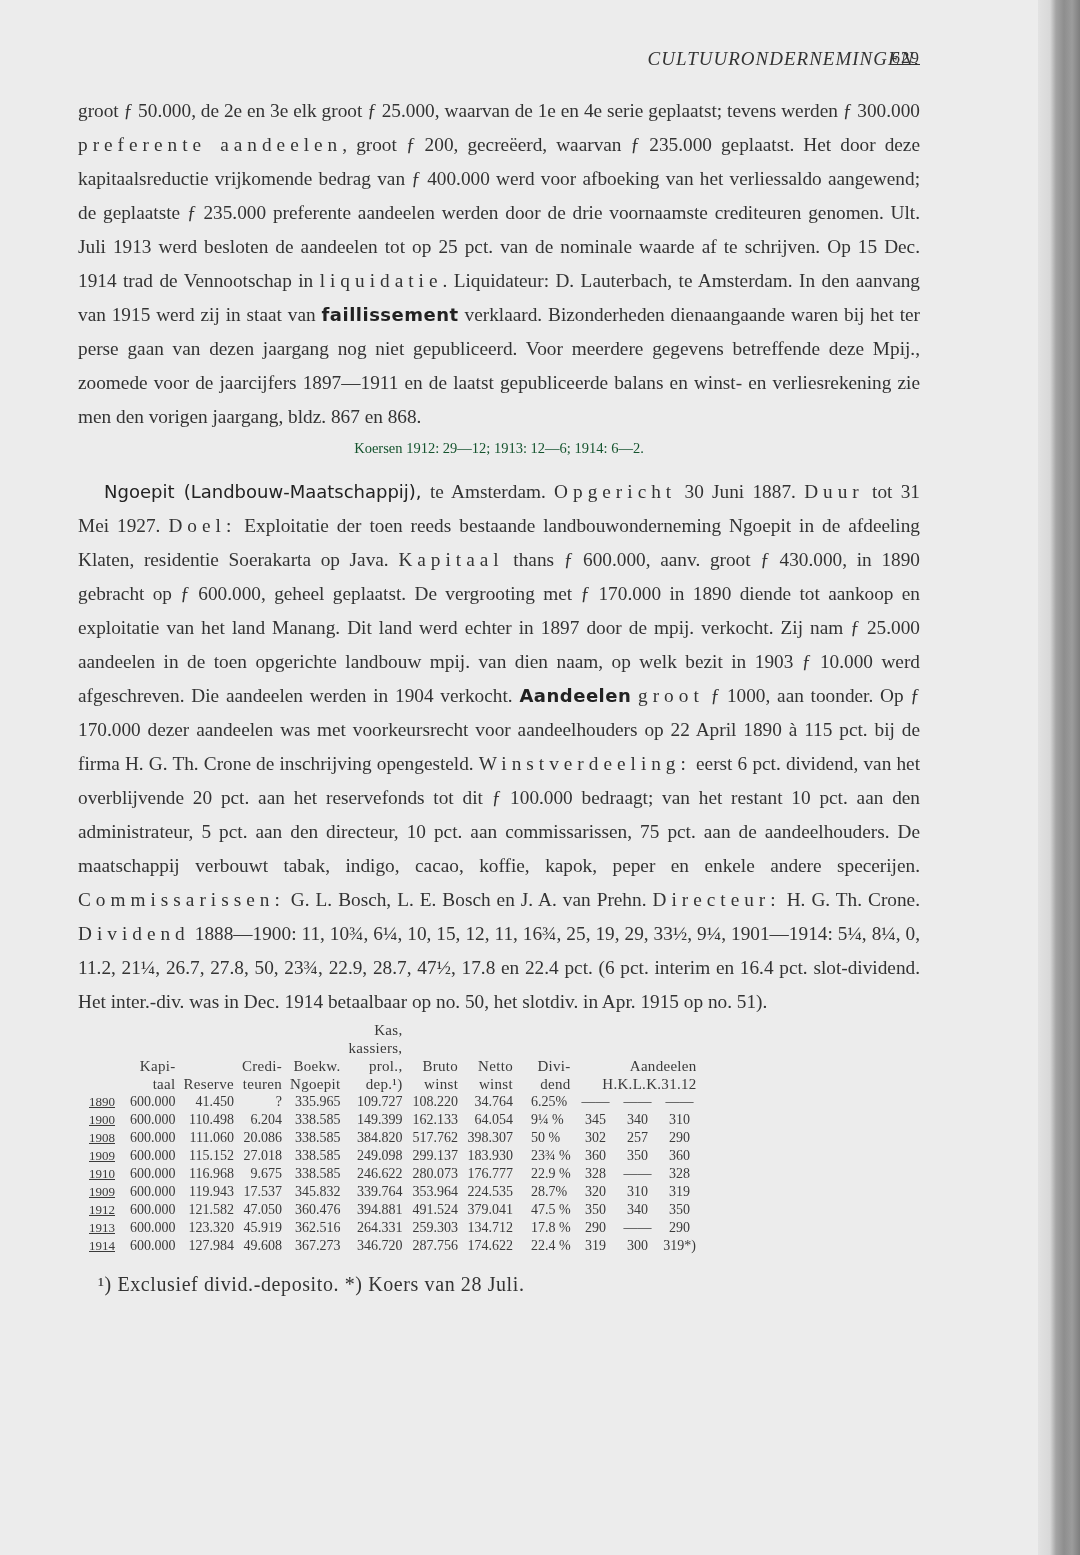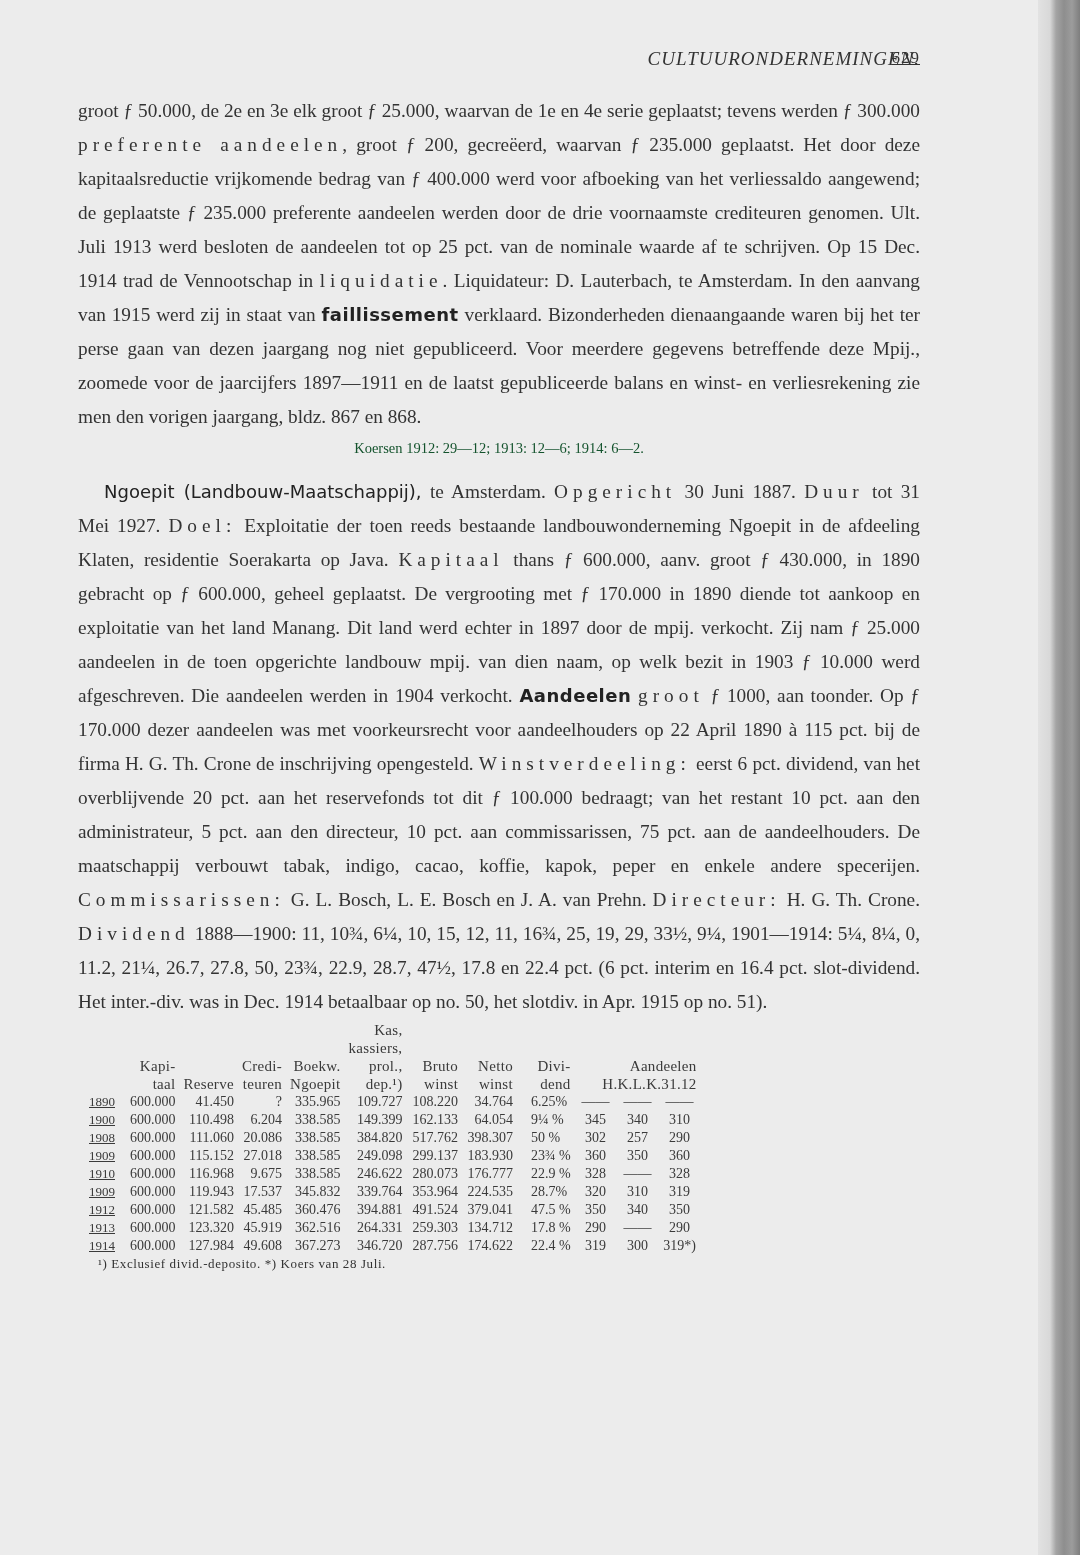--- a/index.html
+++ b/index.html
@@ -40,21 +40,21 @@
   table.fin {
     margin-top: 2px; border-collapse: collapse; font-size: 14px; color: #3a3a3a;
     font-family: "Liberation Serif", "DejaVu Serif", serif;
   }
   table.fin td, table.fin th { padding: 0 4px; line-height: 18px; white-space: nowrap; font-weight: normal; }
   table.fin th { text-align: right; vertical-align: bottom; font-size: 15px; line-height: 18px; letter-spacing: 0.3px; }
   table.fin td.yr { text-align: center; font-size: 13px; width: 40px; text-decoration: underline; }
   table.fin td.num { text-align: right; }
   table.fin td.div { text-align: left; padding-left: 14px; }
   table.fin td.ak { text-align: center; width: 34px; }
-  .footnote { font-size: 13px; margin-top: 1px; padding-left: 20px; letter-spacing: 0.6px; color: #333; }
+  .footnote { font-size: 20px; margin-top: 18px; padding-left: 20px; letter-spacing: 0.6px; color: #333; }
 </style>
 </head>
 <body>
 
 <div class="page-edge"></div>
 
 <div class="page">
 
   <div class="running-head">
     <span>CULTUURONDERNEMINGEN.</span>
@@ -164,21 +164,21 @@
           <td class="num">224.535</td>
           <td class="div">28.7%</td>
           <td class="ak">320</td>
           <td class="ak">310</td>
           <td class="ak">319</td>
         </tr>
         <tr>
           <td class="yr">1912</td>
           <td class="num">600.000</td>
           <td class="num">121.582</td>
-          <td class="num">45.485</td>
+          <td class="num">47.050</td>
           <td class="num">360.476</td>
           <td class="num">394.881</td>
           <td class="num">491.524</td>
           <td class="num">379.041</td>
           <td class="div">47.5 %</td>
           <td class="ak">350</td>
           <td class="ak">340</td>
           <td class="ak">350</td>
         </tr>
         <tr>

